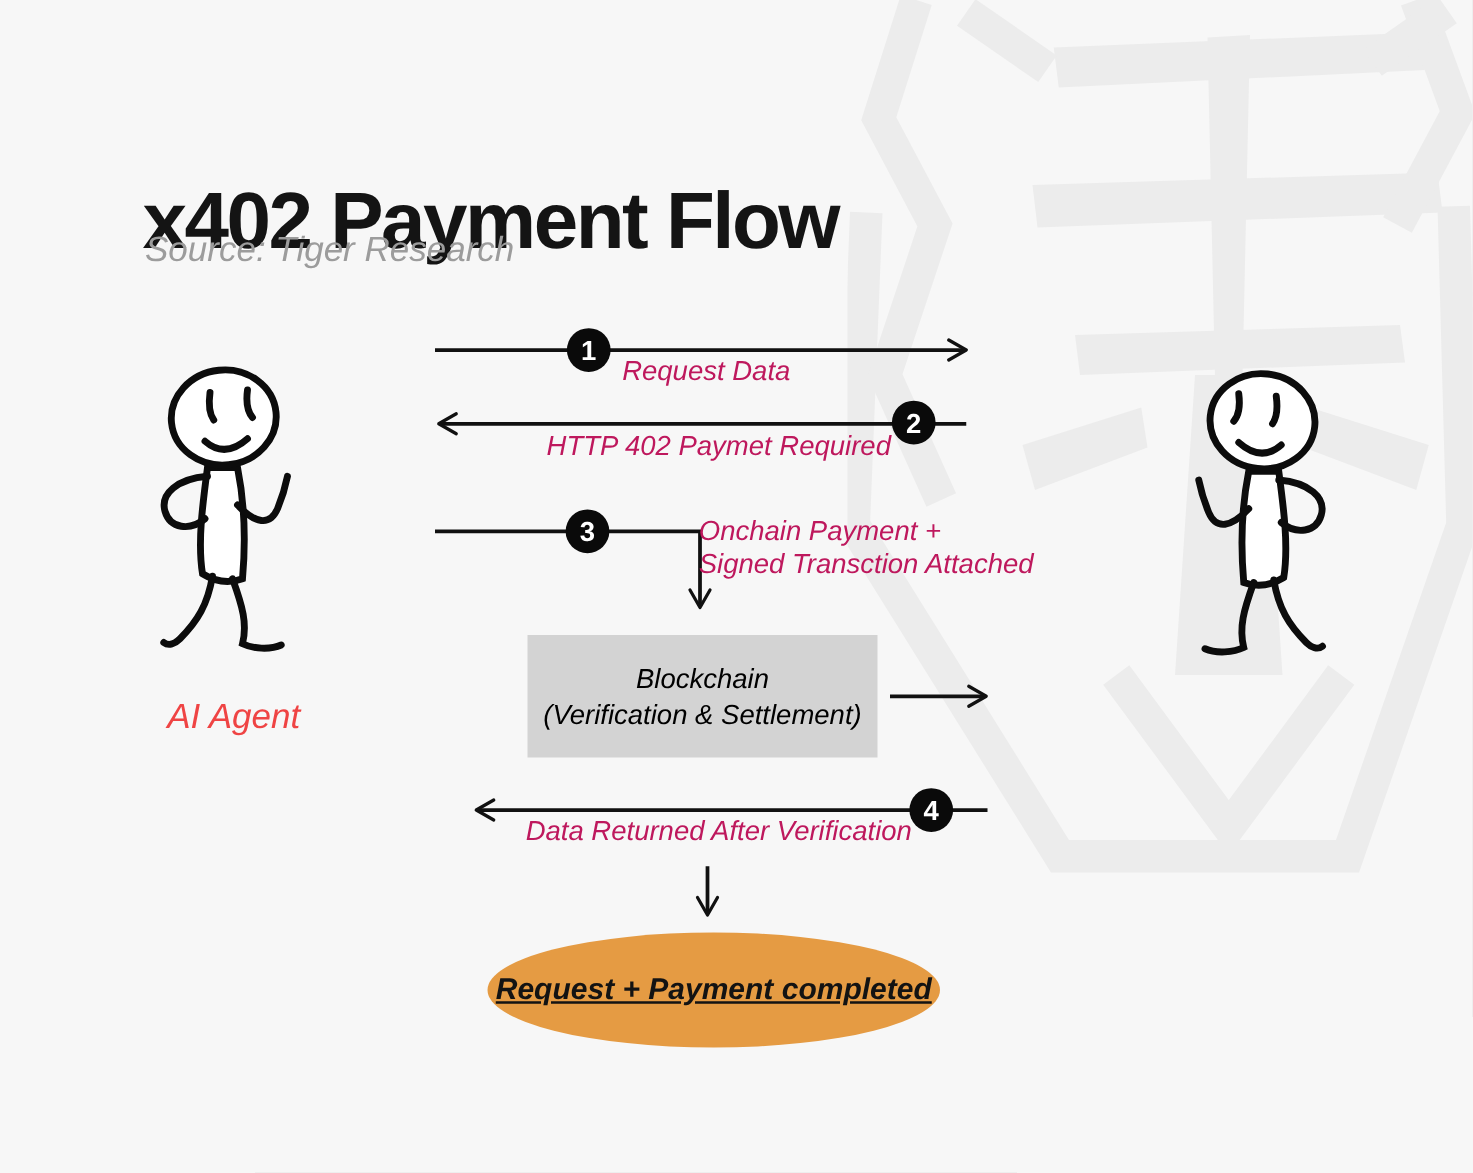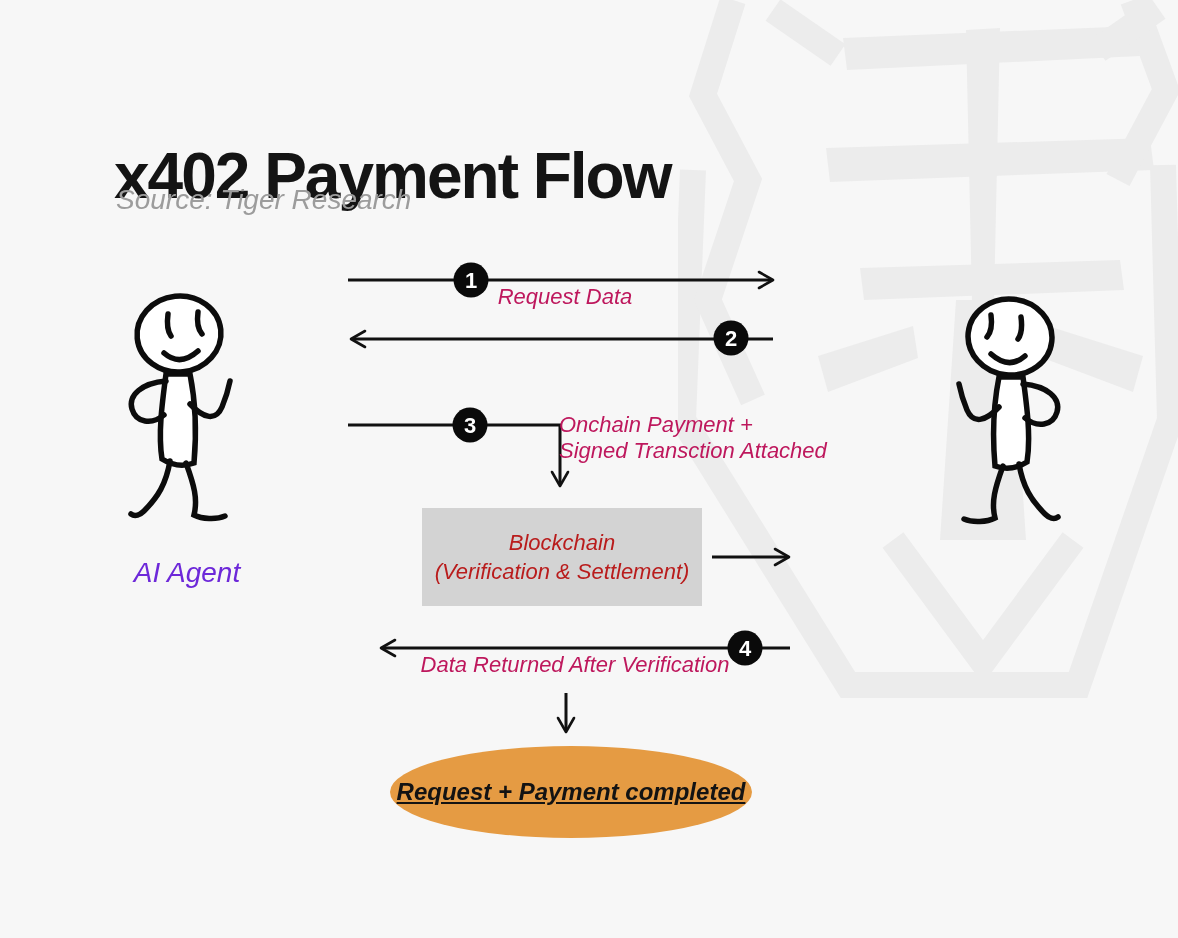--- a/index.html
+++ b/index.html
@@ -25,35 +25,35 @@
     font-size:22px;font-style:italic;color:#be185d;
     text-align:center;white-space:nowrap;
   }
   .flow-label.left-align{text-align:left;}
   .two-line span{display:block;line-height:26px;}
   
   .block-box{
     left:422px;top:508px;width:280px;height:98px;
     background:#d3d3d3;
     display:flex;flex-direction:column;align-items:center;justify-content:center;
-    font-size:22px;font-style:italic;color:#b91c1c;line-height:29px;
+    font-size:22px;font-style:italic;color:#000000;line-height:29px;
     text-align:center;
   }
   
   .result-ellipse{
     left:390px;top:746px;width:362px;height:92px;
     background:#E59B43;border-radius:50%;
     display:flex;align-items:center;justify-content:center;
     font-size:24px;font-weight:bold;font-style:italic;color:#131313;
     text-align:center;
     text-decoration:underline;
   }
   
   .actor-label{
-    font-size:28px;font-style:italic;color:#6d28d9;text-align:center;white-space:nowrap;
+    font-size:28px;font-style:italic;color:#ef4444;text-align:center;white-space:nowrap;
   }
   svg{display:block;}
   .layer-arrows{left:0;top:0;pointer-events:none;}
   .watermark{left:678px;top:0;pointer-events:none;}
   .figure-right{transform:scaleX(-1);}
   .badge-num{
     font-family:"Liberation Sans","DejaVu Sans",sans-serif;
     font-size:22px;font-weight:bold;fill:#fff;
   }
 </style>
@@ -105,20 +105,21 @@
       <circle cx="731" cy="338" r="17.5" fill="#0a0a0a"></circle>
       <text class="badge-num" x="731" y="346" text-anchor="middle">2</text>
       <circle cx="470" cy="425" r="17.5" fill="#0a0a0a"></circle>
       <text class="badge-num" x="470" y="433" text-anchor="middle">3</text>
       <circle cx="745" cy="648" r="17.5" fill="#0a0a0a"></circle>
       <text class="badge-num" x="745" y="656" text-anchor="middle">4</text>
     </g>
   </svg>
 
   <div class="abs flow-label" style="left:450px;top:284px;width:230px;">Request Data</div>
+  <div class="abs flow-label" style="left:420px;top:344px;width:310px;">HTTP 402 Paymet Required</div>
   <div class="abs flow-label left-align two-line" style="left:559px;top:412px;">
     <span>Onchain Payment +</span>
     <span>Signed Transction Attached</span>
   </div>
   <div class="abs flow-label" style="left:400px;top:652px;width:350px;">Data Returned After Verification</div>
 
   <div class="abs block-box">
     <span>Blockchain</span>
     <span>(Verification &amp; Settlement)</span>
   </div>

